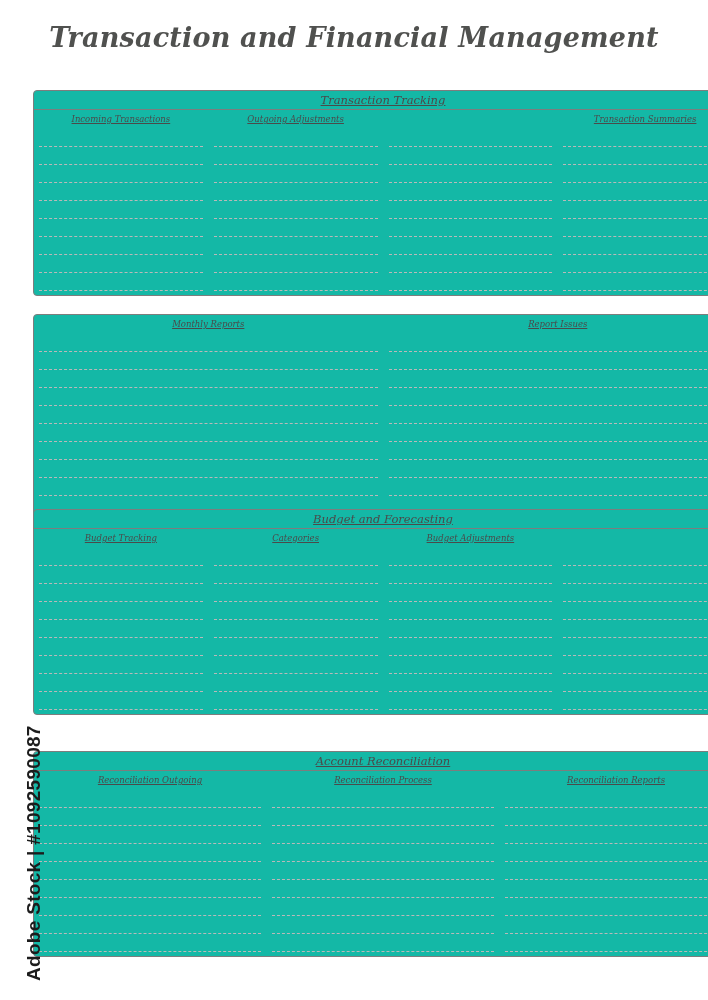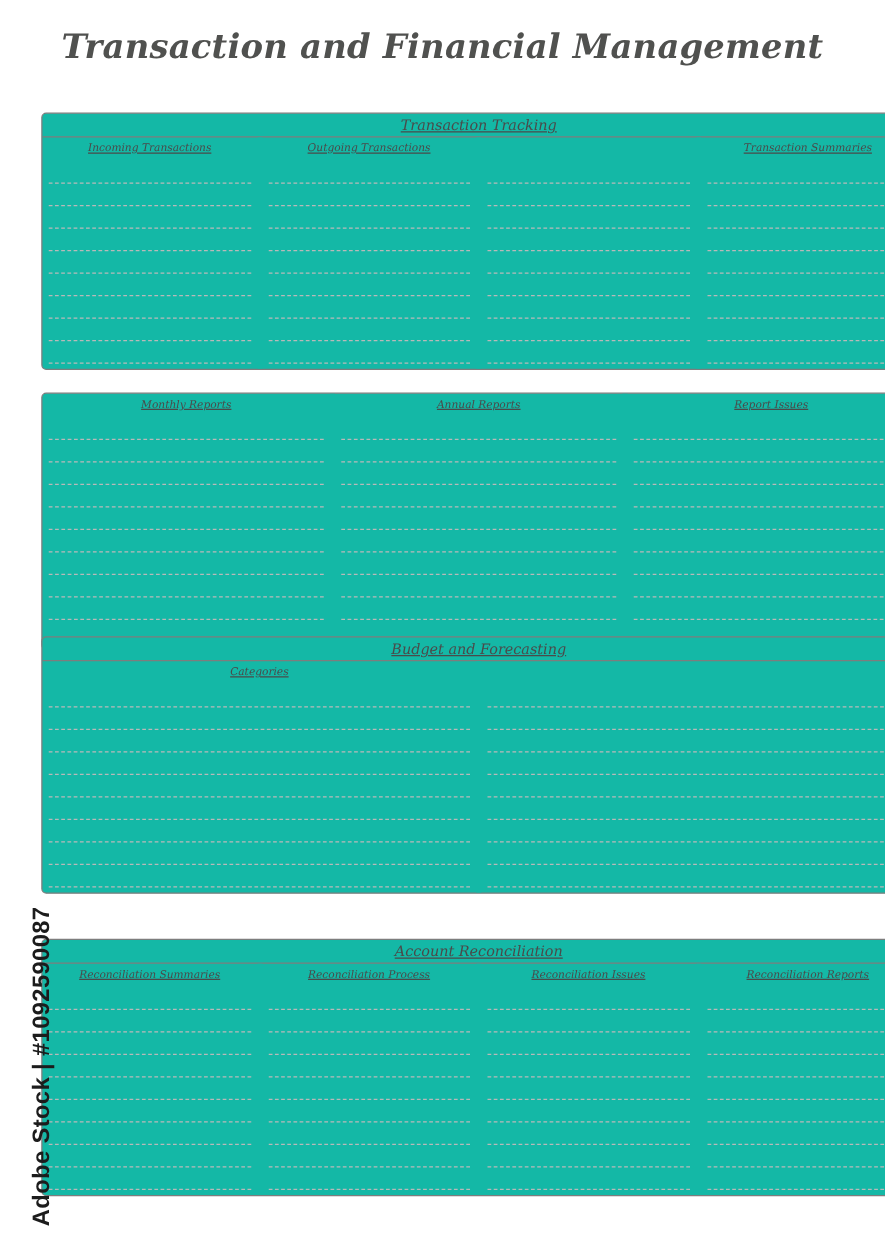--- a/index.html
+++ b/index.html
@@ -60,21 +60,21 @@
     border-bottom: 1px solid #7d7d7d;
   }
 
   .cols {
     display: flex;
     height: calc(100% - 19px);
   }
 
   .col {
     flex: 1 1 0;
-    border-right: 4px solid #14b8a6;
+    border-right: 1px solid #14b8a6;
     box-sizing: border-box;
     position: relative;
     overflow: hidden;
   }
   .col:last-child {
     border-right: none;
   }
 
   .col-head {
     height: 19px;
@@ -135,21 +135,21 @@
             <div class="dline"></div>
             <div class="dline"></div>
             <div class="dline"></div>
             <div class="dline"></div>
             <div class="dline"></div>
             <div class="dline"></div>
             <div class="dline"></div>
           </div>
       </div>
       <div class="col">
-        <div class="col-head">Outgoing Transactions</div>
+        <div class="col-head">Outgoing Adjustments</div>
         <div class="col-lines">
             <div class="dline"></div>
             <div class="dline"></div>
             <div class="dline"></div>
             <div class="dline"></div>
             <div class="dline"></div>
             <div class="dline"></div>
             <div class="dline"></div>
             <div class="dline"></div>
             <div class="dline"></div>
@@ -182,34 +182,20 @@
             <div class="dline"></div>
           </div>
       </div>
     </div>
   </div>
 
   <div class="section" id="section-1" style="top: 314px; height: 206px;">
     <div class="cols">
       <div class="col">
         <div class="col-head">Monthly Reports</div>
-        <div class="col-lines">
-            <div class="dline"></div>
-            <div class="dline"></div>
-            <div class="dline"></div>
-            <div class="dline"></div>
-            <div class="dline"></div>
-            <div class="dline"></div>
-            <div class="dline"></div>
-            <div class="dline"></div>
-            <div class="dline"></div>
-          </div>
-      </div>
-      <div class="col">
-        <div class="col-head">Annual Reports</div>
         <div class="col-lines">
             <div class="dline"></div>
             <div class="dline"></div>
             <div class="dline"></div>
             <div class="dline"></div>
             <div class="dline"></div>
             <div class="dline"></div>
             <div class="dline"></div>
             <div class="dline"></div>
             <div class="dline"></div>
@@ -229,21 +215,49 @@
             <div class="dline"></div>
           </div>
       </div>
     </div>
   </div>
 
   <div class="section" id="section-2" style="top: 509px; height: 206px;">
     <div class="section-header">Budget and Forecasting</div>
     <div class="cols">
       <div class="col">
+        <div class="col-head">Budget Tracking</div>
+        <div class="col-lines">
+            <div class="dline"></div>
+            <div class="dline"></div>
+            <div class="dline"></div>
+            <div class="dline"></div>
+            <div class="dline"></div>
+            <div class="dline"></div>
+            <div class="dline"></div>
+            <div class="dline"></div>
+            <div class="dline"></div>
+          </div>
+      </div>
+      <div class="col">
         <div class="col-head">Categories</div>
+        <div class="col-lines">
+            <div class="dline"></div>
+            <div class="dline"></div>
+            <div class="dline"></div>
+            <div class="dline"></div>
+            <div class="dline"></div>
+            <div class="dline"></div>
+            <div class="dline"></div>
+            <div class="dline"></div>
+            <div class="dline"></div>
+          </div>
+      </div>
+      <div class="col">
+        <div class="col-head">Budget Adjustments</div>
         <div class="col-lines">
             <div class="dline"></div>
             <div class="dline"></div>
             <div class="dline"></div>
             <div class="dline"></div>
             <div class="dline"></div>
             <div class="dline"></div>
             <div class="dline"></div>
             <div class="dline"></div>
             <div class="dline"></div>
@@ -262,49 +276,35 @@
             <div class="dline"></div>
           </div>
       </div>
     </div>
   </div>
 
   <div class="section" id="section-3" style="top: 751px; height: 206px;">
     <div class="section-header">Account Reconciliation</div>
     <div class="cols">
       <div class="col">
-        <div class="col-head">Reconciliation Summaries</div>
+        <div class="col-head">Reconciliation Outgoing</div>
         <div class="col-lines">
             <div class="dline"></div>
             <div class="dline"></div>
             <div class="dline"></div>
             <div class="dline"></div>
             <div class="dline"></div>
             <div class="dline"></div>
             <div class="dline"></div>
             <div class="dline"></div>
             <div class="dline"></div>
           </div>
       </div>
       <div class="col">
         <div class="col-head">Reconciliation Process</div>
-        <div class="col-lines">
-            <div class="dline"></div>
-            <div class="dline"></div>
-            <div class="dline"></div>
-            <div class="dline"></div>
-            <div class="dline"></div>
-            <div class="dline"></div>
-            <div class="dline"></div>
-            <div class="dline"></div>
-            <div class="dline"></div>
-          </div>
-      </div>
-      <div class="col">
-        <div class="col-head">Reconciliation Issues</div>
         <div class="col-lines">
             <div class="dline"></div>
             <div class="dline"></div>
             <div class="dline"></div>
             <div class="dline"></div>
             <div class="dline"></div>
             <div class="dline"></div>
             <div class="dline"></div>
             <div class="dline"></div>
             <div class="dline"></div>

